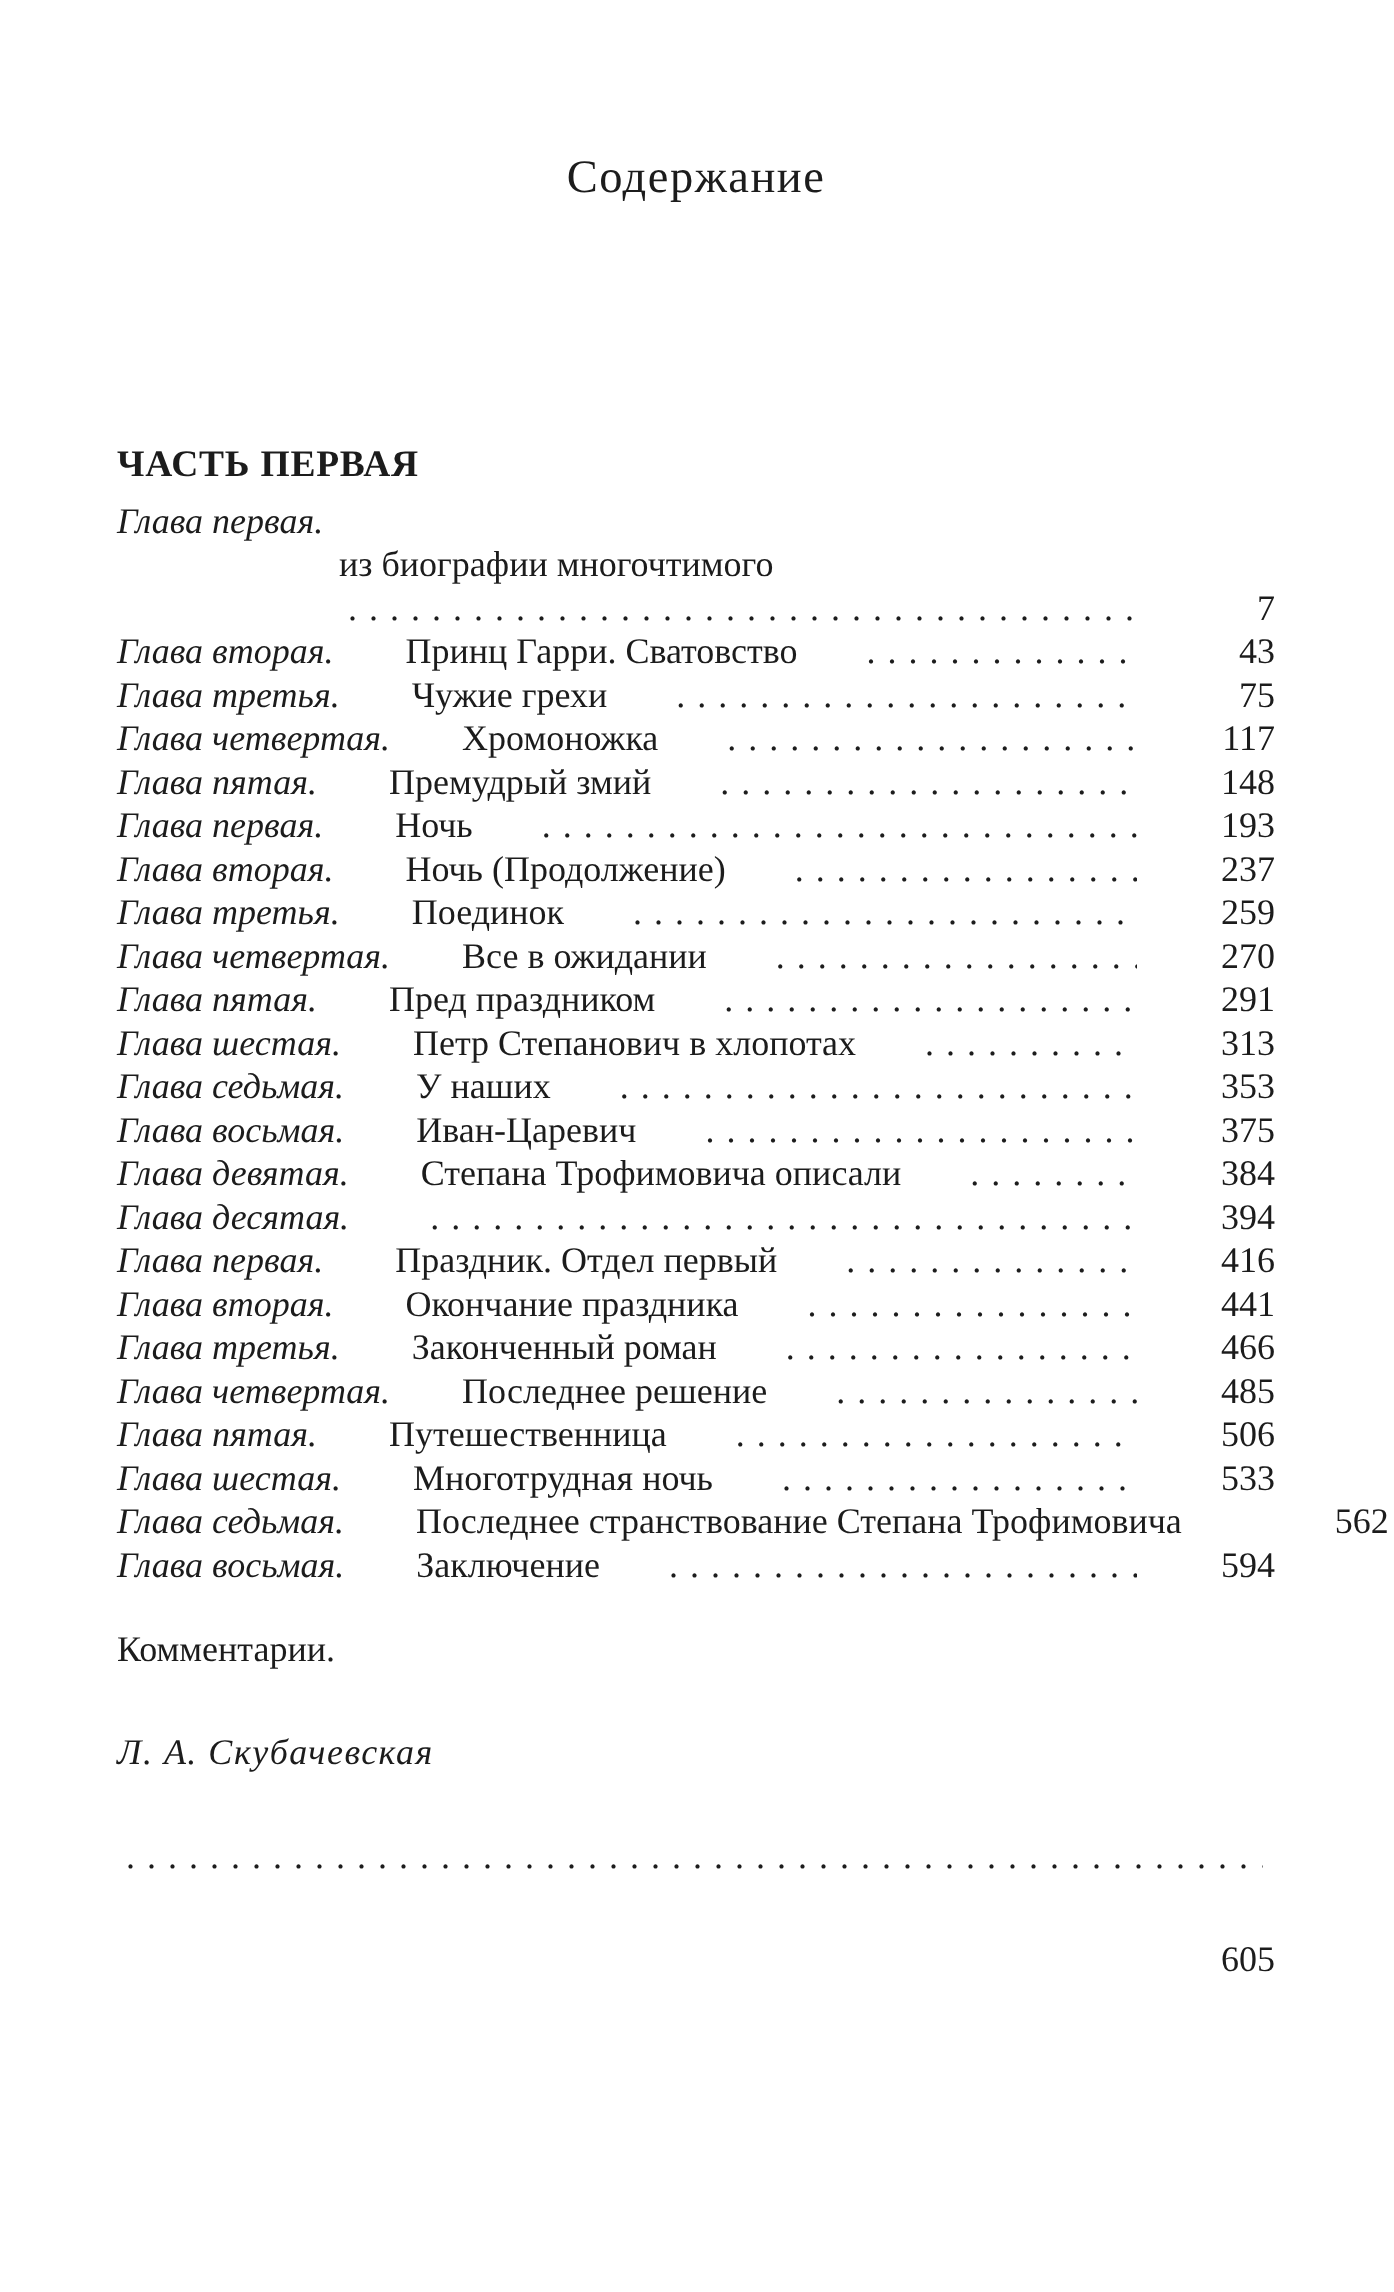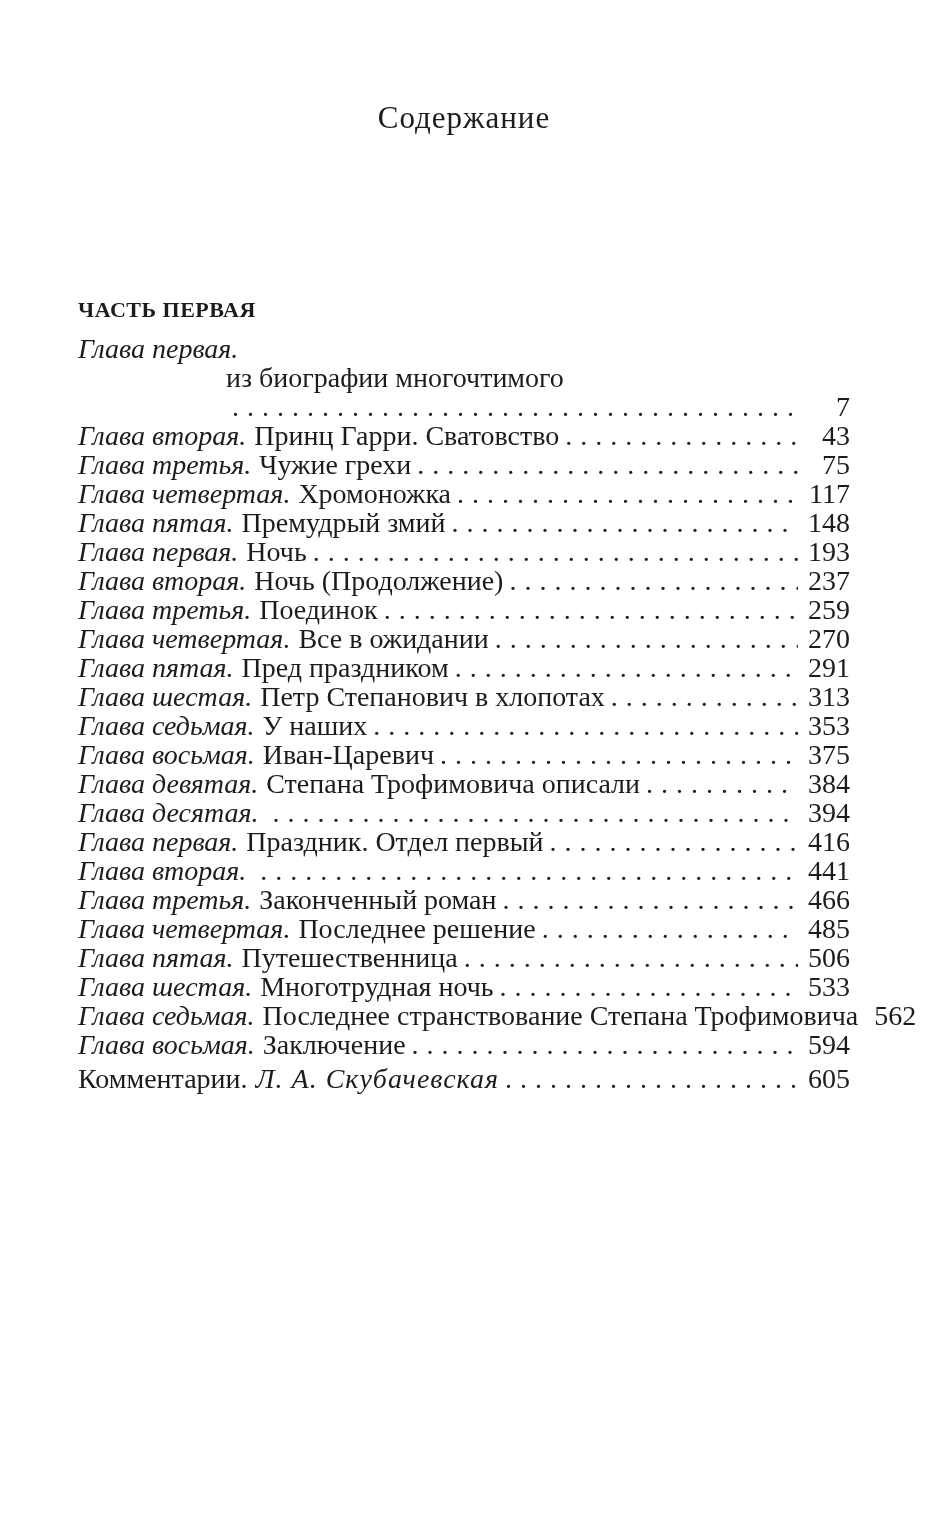--- a/index.html
+++ b/index.html
@@ -23,31 +23,32 @@
   }
   .title {
     font-size: 31px;
     font-weight: normal;
     line-height: 36px;
     text-align: center;
     margin: 0 0 160px 0;
     letter-spacing: 1px;
   }
   .part-heading {
-    font-size: 22px;
+    font-size: 25px;
     font-weight: bold;
     line-height: 28px;
     margin: 12px 0 10px 0;
     letter-spacing: 0.5px;
   }
   .entry { margin: 0; }
   .row {
     display: flex;
-    font-size: 28px;
+    font-size: 24px;
     line-height: 29px;
+    gap: 40px;
   }
   .row .lbl {
     font-style: italic;
     white-space: nowrap;
     margin-right: 8px;
     flex: 0 0 auto;
   }
   .row .ttl {
     white-space: nowrap;
     flex: 0 0 auto;
@@ -65,21 +66,22 @@
     content: "................................................................................";
     letter-spacing: 8px;
   }
   .num {
     flex: 0 0 auto;
     min-width: 44px;
     text-align: right;
     white-space: nowrap;
   }
   .footer-row {
-    margin-top: 5px;
+    margin-top: 27px;
+    flex-direction: column;
   }
   .footer-row .lbl-roman {
     font-style: normal;
     white-space: nowrap;
     margin-right: 8px;
     flex: 0 0 auto;
   }
   .footer-row .ttl-italic {
     font-style: italic;
     white-space: nowrap;
@@ -222,20 +224,21 @@
         <div class="row">
           <span class="lbl">Глава первая.</span>
           <span class="ttl">Праздник. Отдел первый</span>
           <span class="leader"></span>
           <span class="num">416</span>
         </div>
       </div>
       <div class="entry">
         <div class="row">
           <span class="lbl">Глава вторая.</span>
+          <span class="ttl">Окончание праздника</span>
           <span class="leader"></span>
           <span class="num">441</span>
         </div>
       </div>
       <div class="entry">
         <div class="row">
           <span class="lbl">Глава третья.</span>
           <span class="ttl">Законченный роман</span>
           <span class="leader"></span>
           <span class="num">466</span>

